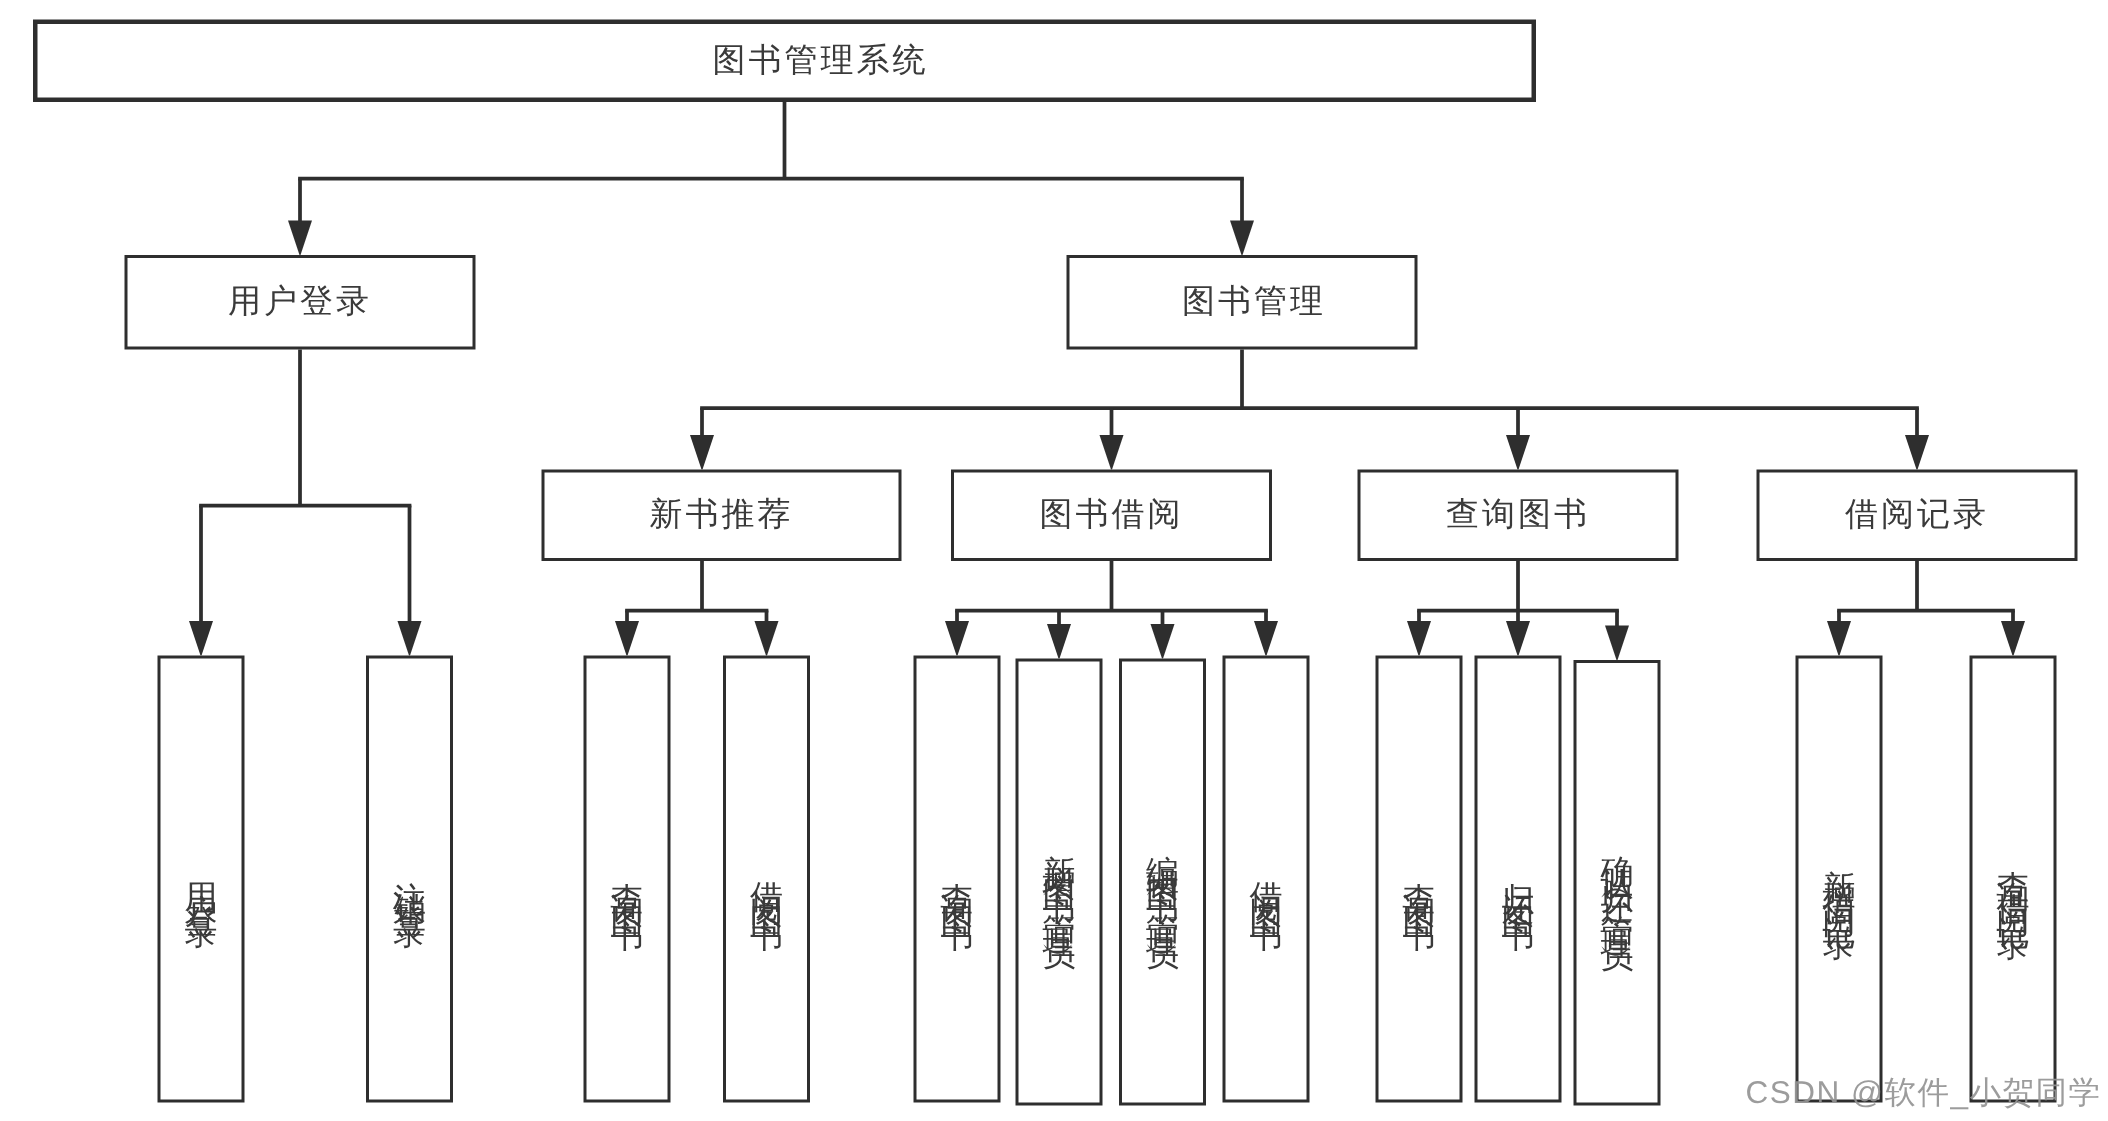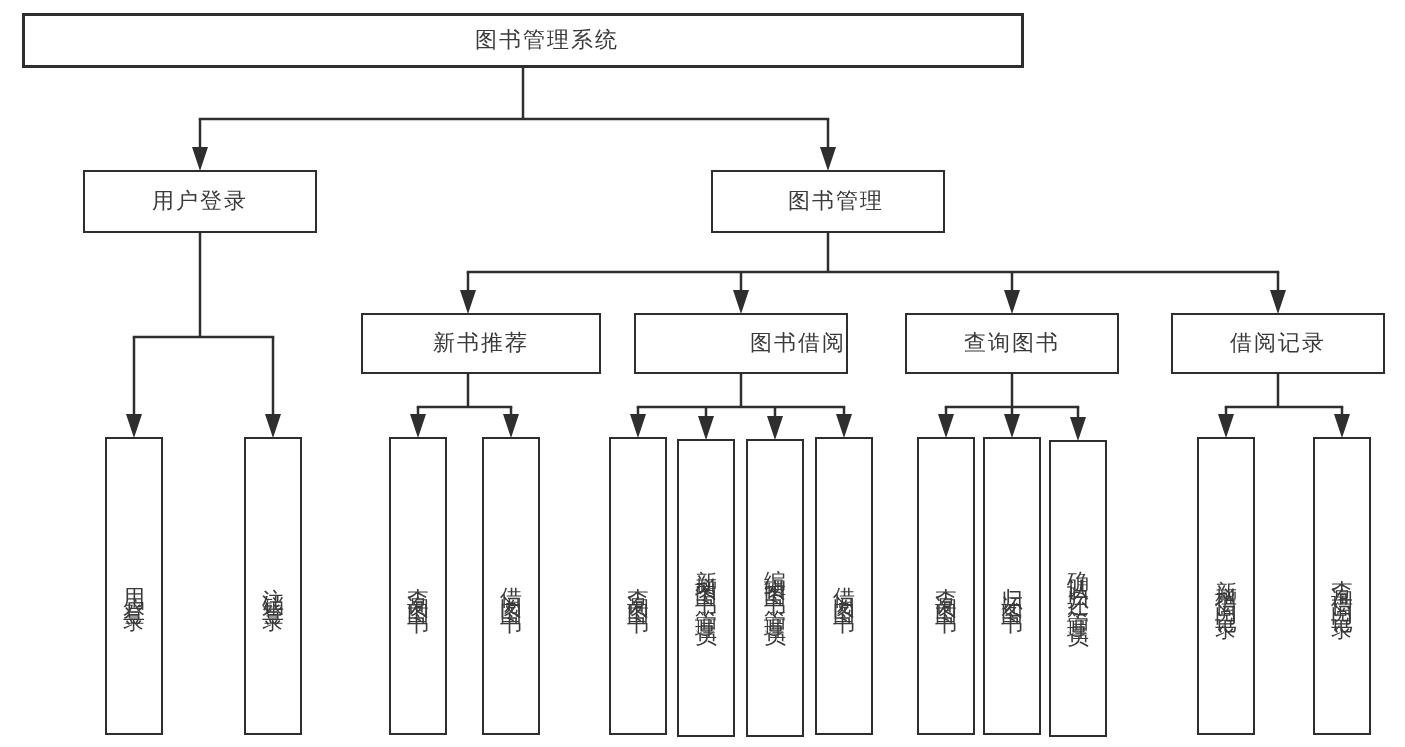--- a/index.html
+++ b/index.html
@@ -131,21 +131,21 @@
       </div>
       <div class="node v" style="left: 105px; top: 437px; width: 58px; height: 298px;">
         <span class="lbl">用户登录</span>
       </div>
       <div class="node v" style="left: 244px; top: 437px; width: 58px; height: 298px;">
         <span class="lbl">注销登录</span>
       </div>
       <div class="node" style="left: 361px; top: 313px; width: 240px; height: 61px;">
         <span class="lbl">新书推荐</span>
       </div>
-      <div class="node" style="left: 634px; top: 313px; width: 214px; height: 61px; justify-content: flex-end;">
+      <div class="node" style="left: 634px; top: 313px; width: 214px; height: 61px;">
         <span class="lbl">图书借阅</span>
       </div>
       <div class="node" style="left: 905px; top: 313px; width: 214px; height: 61px;">
         <span class="lbl">查询图书</span>
       </div>
       <div class="node" style="left: 1171px; top: 313px; width: 214px; height: 61px;">
         <span class="lbl">借阅记录</span>
       </div>
       <div class="node v" style="left: 389px; top: 437px; width: 58px; height: 298px;">
         <span class="lbl">查询图书</span>
@@ -174,13 +174,14 @@
       <div class="node v" style="left: 1049px; top: 440px; width: 58px; height: 297px;">
         <span class="lbl">确认归还（管理员）</span>
       </div>
       <div class="node v" style="left: 1197px; top: 437px; width: 58px; height: 298px;">
         <span class="lbl">新增借阅记录</span>
       </div>
       <div class="node v" style="left: 1313px; top: 437px; width: 58px; height: 298px;">
         <span class="lbl">查询借阅记录</span>
       </div>
     </div>
+  <div id="watermark">CSDN @软件_小贺同学</div>
 </div>
 
 </body></html>

